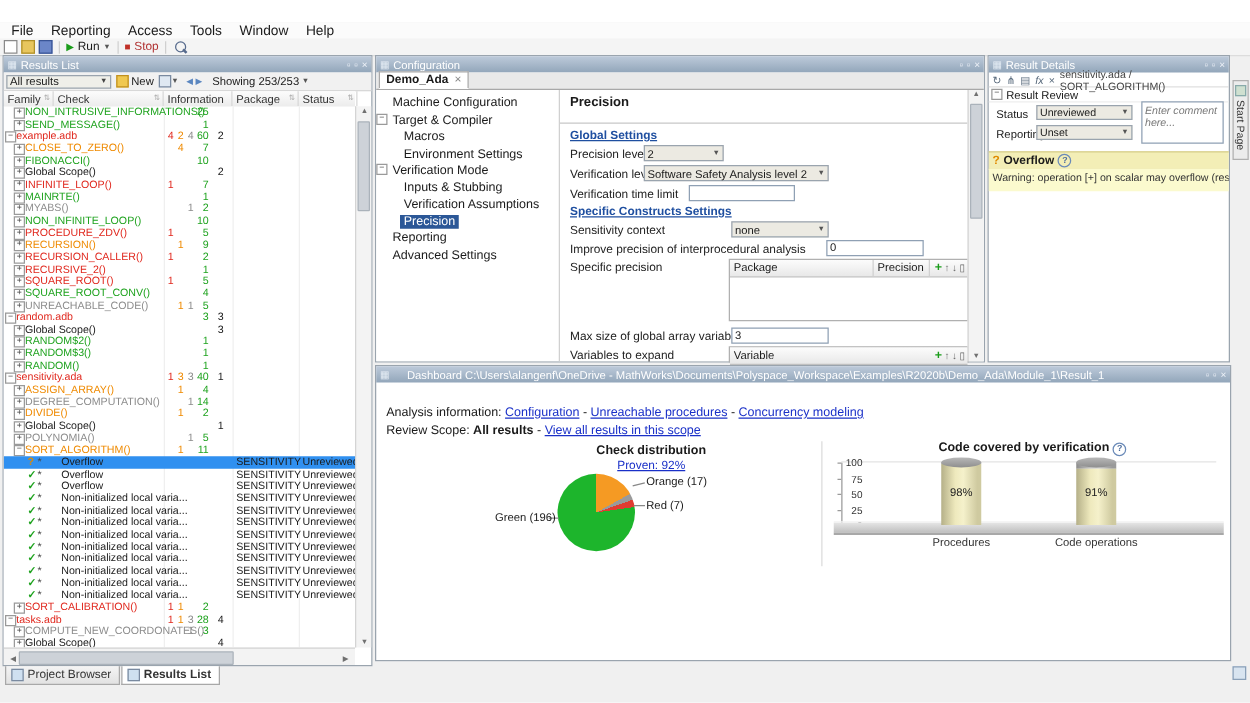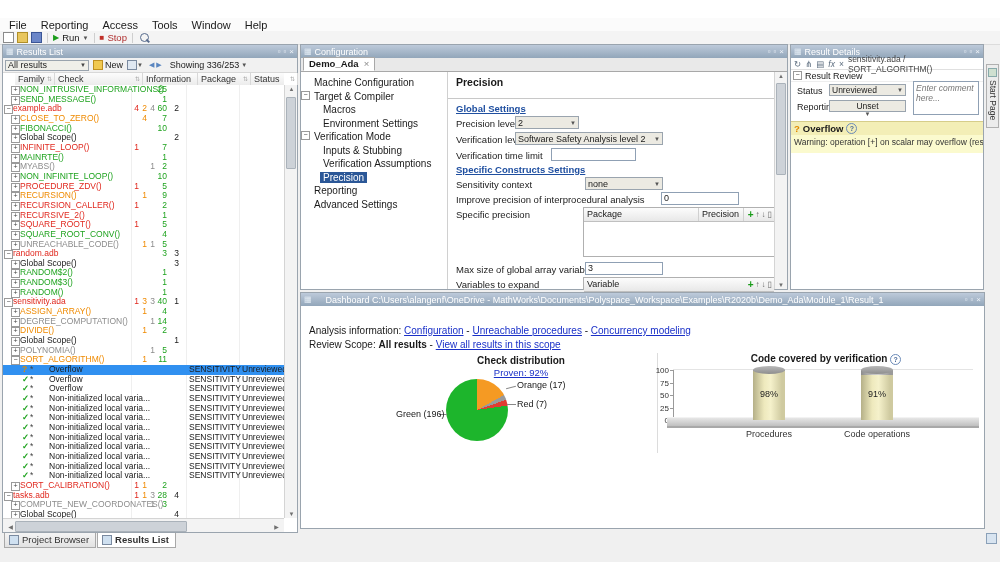--- a/index.html
+++ b/index.html
@@ -23,21 +23,21 @@
   .panel{position:absolute;background:#ffffff;border:1px solid #9aa4ae;box-sizing:border-box;}
   .tbar{position:absolute;left:0;top:0;right:0;height:13px;background:linear-gradient(#bdcada,#92a6ba);color:#fff;
         font-size:9px;display:flex;align-items:center;padding:0 3px;box-sizing:border-box;}
   .tbar .ticon{color:#e4ecf4;font-size:8px;margin-right:3px;}
   .tbar .grow{flex:1;}
   .tbar .wbtn{color:#eef2f8;font-size:8px;margin-left:3px;cursor:default;}
   
   .filterrow{position:absolute;left:0;top:13px;right:0;height:15px;background:#f1f1f1;border-bottom:1px solid #d8d8d8;display:flex;align-items:center;font-size:9px;padding-left:2px;box-sizing:border-box;}
   .combo{background:#efefe9;border:1px solid #9aa4ae;height:11px;display:inline-flex;align-items:center;justify-content:space-between;padding:0 2px;box-sizing:border-box;}
   .combo .car{font-size:6px;color:#444;margin-left:3px;}
-  .colheads{position:absolute;left:12px;top:28px;right:13px;height:12px;background:linear-gradient(#fcfcfc,#ececec);border-bottom:1px solid #c8c8c8;font-size:9px;color:#333;}
+  .colheads{position:absolute;left:0;top:28px;right:13px;height:12px;background:linear-gradient(#fcfcfc,#ececec);border-bottom:1px solid #c8c8c8;font-size:9px;color:#333;}
   .colheads .ch{position:absolute;top:0;height:12px;line-height:12px;padding-left:3px;border-right:1px solid #d8d8d8;box-sizing:border-box;overflow:hidden;}
   .colheads .ch i{font-style:normal;color:#aaa;font-size:6px;float:right;margin-right:2px;}
   .rows{position:absolute;left:0;top:40px;right:13px;bottom:14px;overflow:hidden;font-size:8.5px;background:#fff;}
   .rows .vline{position:absolute;top:0;bottom:0;width:1px;background:#efefef;}
   .rrow{position:relative;height:9.67px;line-height:9.6px;white-space:nowrap;}
   .rrow.sel{background:#3090f0;}
   .rrow span{position:absolute;top:0;}
   .exp{display:inline-block;width:7px;height:7px;border:1px solid #9a9a9a;background:#fff;color:#444;
        font-size:7px;line-height:5px;text-align:center;top:1px !important;}
   .cnt{text-align:right;}
@@ -90,21 +90,21 @@
   .vtab{position:absolute;left:986px;top:46px;width:13px;height:64px;background:#ececec;border:1px solid #b0b0b0;box-sizing:border-box;
         writing-mode:vertical-rl;font-size:8.5px;color:#333;display:flex;align-items:center;padding-top:3px;gap:3px;}
   .vtab .sq{width:7px;height:7px;border:1px solid #8aa;background:#cfe0d0;writing-mode:horizontal-tb;}
   
   .dashinfo{position:absolute;font-size:10px;white-space:nowrap;}
   a.lnk{color:#1a30c8;text-decoration:underline;cursor:pointer;}
   .charttitle{position:absolute;font-weight:bold;font-size:10px;text-align:center;}
   .pie{position:absolute;border-radius:50%;}
   .pielabel{position:absolute;font-size:9px;white-space:nowrap;}
   .leader{position:absolute;background:#888;}
-  .ytick{position:absolute;font-size:8px;color:#333;text-align:right;width:18px;}
+  .ytick{position:absolute;font-size:8px;color:#333;text-align:right;width:18px;margin-left:21px;}
   .cyl{position:absolute;width:32px;}
   .cylgray{position:absolute;left:0;right:0;background:linear-gradient(90deg,#8c8c8c,#c2c2c2 35%,#cccccc 55%,#9a9a9a 90%);}
   .cylbody{position:absolute;left:0;right:0;background:linear-gradient(90deg,#b5b088,#eee9bd 35%,#f5f1cb 55%,#cfcaa0 90%);}
   .cylcap{position:absolute;left:0;right:0;height:8px;border-radius:50%;background:linear-gradient(#b8b8b8,#8e8e8e);top:-4px;}
   .cylpct{position:absolute;left:0;right:0;text-align:center;font-size:9px;color:#222;}
   .catlabel{position:absolute;font-size:9px;color:#333;text-align:center;}
   .floor{position:absolute;height:8px;background:linear-gradient(#e6e6e6,#bfbfbf);border-top:1px solid #f2f2f2;border-bottom:2px solid #a8a8a8;}
   .axline{position:absolute;background:#9a9a9a;}
   .gridline{position:absolute;background:#e4e4e4;}
 </style>
@@ -151,21 +151,21 @@
         <span>All results</span>
           <span class="car">▼</span>
       </span>
       <span style="width:4px;"></span>
       <span class="fticon" style="background:#f0c850;border-color:#c09020;"></span>
       <span style="margin-left:2px;">New</span>
       <span class="fticon" style="margin-left:4px;background:#dfe8f2;"></span>
       <span class="ddown">▼</span>
       <span style="color:#5a86c0;font-size:7px;margin-left:6px;">◀</span>
       <span style="color:#5a86c0;font-size:7px;margin-left:2px;">▶</span>
-      <span style="margin-left:8px;">Showing 336/253</span>
+      <span style="margin-left:8px;">Showing 253/253</span>
       <span class="ddown" style="margin-left:2px;">▼</span>
     </div>
     <div class="colheads" id="colheads">
         <div class="ch" style="left: 0px; width: 40px;">Family<i>⇅</i></div>
         <div class="ch" style="left: 40px; width: 88px;">Check<i>⇅</i></div>
         <div class="ch" style="left: 128px; width: 55px;">Information</div>
         <div class="ch" style="left: 183px; width: 53px;">Package<i>⇅</i></div>
         <div class="ch" style="left: 236px; width: 47px;">Status<i>⇅</i></div>
       </div>
     <div class="rows" id="resultrows">
@@ -586,21 +586,21 @@
     <div class="rdsect">
       <span class="exp">−</span>
       <span>Result Review</span>
     </div>
     <div class="rdrow" style="top:41px;">Status</div>
     <div class="rdcombo" style="left:38px;top:39px;">
       <span>Unreviewed</span>
         <span class="car ddown">▼</span>
     </div>
     <div class="rdrow" style="top:57px;">Reporting</div>
-    <div class="rdcombo" style="left:38px;top:55px;flex-direction:column;">
+    <div class="rdcombo" style="left:38px;top:55px;">
       <span>Unset</span>
         <span class="car ddown">▼</span>
     </div>
     <div class="cmtbox" style="left:122px;top:36px;width:66px;height:34px;">Enter comment here...</div>
     <div class="warnhead" style="top:76px;">
       <span class="qmark">?</span>
       <b>Overflow</b>
       <span class="qcircle">?</span>
     </div>
     <div class="warnbody" style="top:90px;height:18px;">Warning: operation [+] on scalar may overflow (result strictly gre</div>

